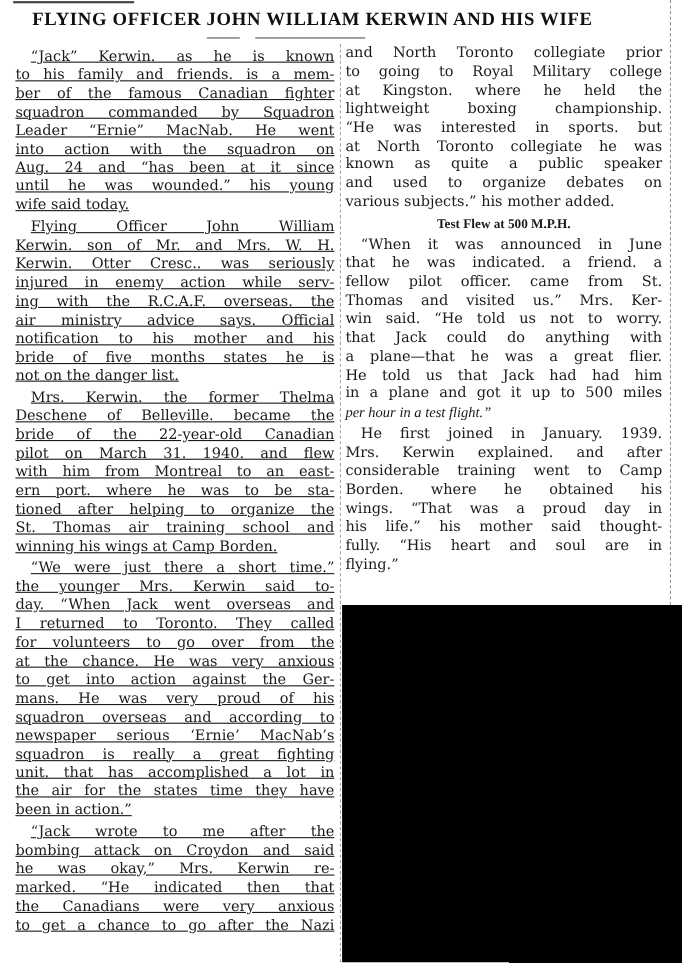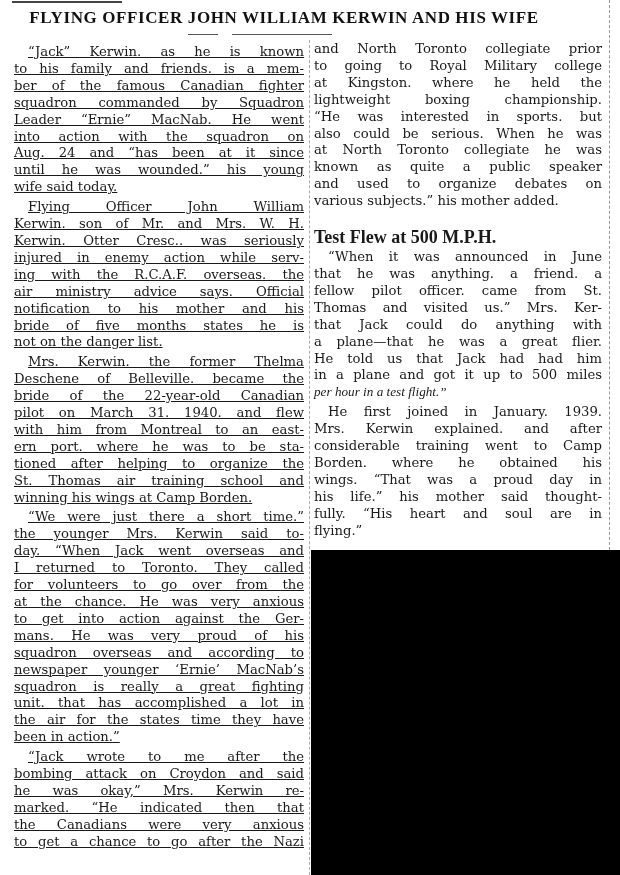--- a/index.html
+++ b/index.html
@@ -37,23 +37,23 @@
   .col-left { left: 14px; top: 44px; width: 290px; text-decoration: underline; }
   .col-right { left: 314px; top: 41px; width: 288px; }
   .line {
     display: block; white-space: nowrap;
     text-align: justify; text-align-last: justify;
   }
   .line.last { text-align-last: left; }
   .line.indent { padding-left: 14px; }
   .line.italic { font-style: italic; font-family: Liberation Serif, serif; }
   .subhead {
-    display: block; text-align: left; font-weight: bold;
+    display: block; text-align: center; font-weight: bold;
     font-family: "Liberation Serif", "DejaVu Serif", serif;
-    font-size: 18px; margin: 19px 0 3px 0; line-height: 17px;
+    font-size: 12px; margin: 2px 0 3px 0; line-height: 17px;
   }
   .para-gap { height: 3px; }
   .redaction {
     position: absolute; left: 311px; top: 550px; width: 309px; height: 325px;
     background: #000;
   }
 </style>
 </head>
 <body>
 
@@ -104,21 +104,21 @@
     <div>
       <span class="line indent">“We were just there a short time.”</span>
       <span class="line">the younger Mrs. Kerwin said to-</span>
       <span class="line">day. “When Jack went overseas and</span>
       <span class="line">I returned to Toronto. They called</span>
       <span class="line">for volunteers to go over from the</span>
       <span class="line">at the chance. He was very anxious</span>
       <span class="line">to get into action against the Ger-</span>
       <span class="line">mans. He was very proud of his</span>
       <span class="line">squadron overseas and according to</span>
-      <span class="line">newspaper younger ‘Ernie’ MacNab’s</span>
+      <span class="line">newspaper serious ‘Ernie’ MacNab’s</span>
       <span class="line">squadron is really a great fighting</span>
       <span class="line">unit. that has accomplished a lot in</span>
       <span class="line">the air for the states time they have</span>
       <span class="line last">been in action.”</span>
     </div>
     <div class="para-gap"></div>
     <div>
       <span class="line indent">“Jack wrote to me after the</span>
       <span class="line">bombing attack on Croydon and said</span>
       <span class="line">he was okay,” Mrs. Kerwin re-</span>
@@ -128,32 +128,32 @@
     </div>
   </div>
 
 <div class="column col-right">
   <div id="r-p1">
       <span class="line">and North Toronto collegiate prior</span>
       <span class="line">to going to Royal Military college</span>
       <span class="line">at Kingston. where he held the</span>
       <span class="line">lightweight boxing championship.</span>
       <span class="line">“He was interested in sports. but</span>
-      <span class="line">also could be serious. When he was</span>
       <span class="line">at North Toronto collegiate he was</span>
       <span class="line">known as quite a public speaker</span>
       <span class="line">and used to organize debates on</span>
       <span class="line last">various subjects.” his mother added.</span>
     </div>
   <span class="subhead">Test Flew at 500 M.P.H.</span>
   <div id="r-p2">
       <span class="line indent">“When it was announced in June</span>
-      <span class="line">that he was anything. a friend. a</span>
+      <span class="line">that he was indicated. a friend. a</span>
       <span class="line">fellow pilot officer. came from St.</span>
       <span class="line">Thomas and visited us.” Mrs. Ker-</span>
+      <span class="line">win said. “He told us not to worry.</span>
       <span class="line">that Jack could do anything with</span>
       <span class="line">a plane—that he was a great flier.</span>
       <span class="line">He told us that Jack had had him</span>
       <span class="line">in a plane and got it up to 500 miles</span>
       <span class="line last italic">per hour in a test flight.”</span>
     </div>
   <div class="para-gap"></div>
   <div id="r-p3">
       <span class="line indent">He first joined in January. 1939.</span>
       <span class="line">Mrs. Kerwin explained. and after</span>

